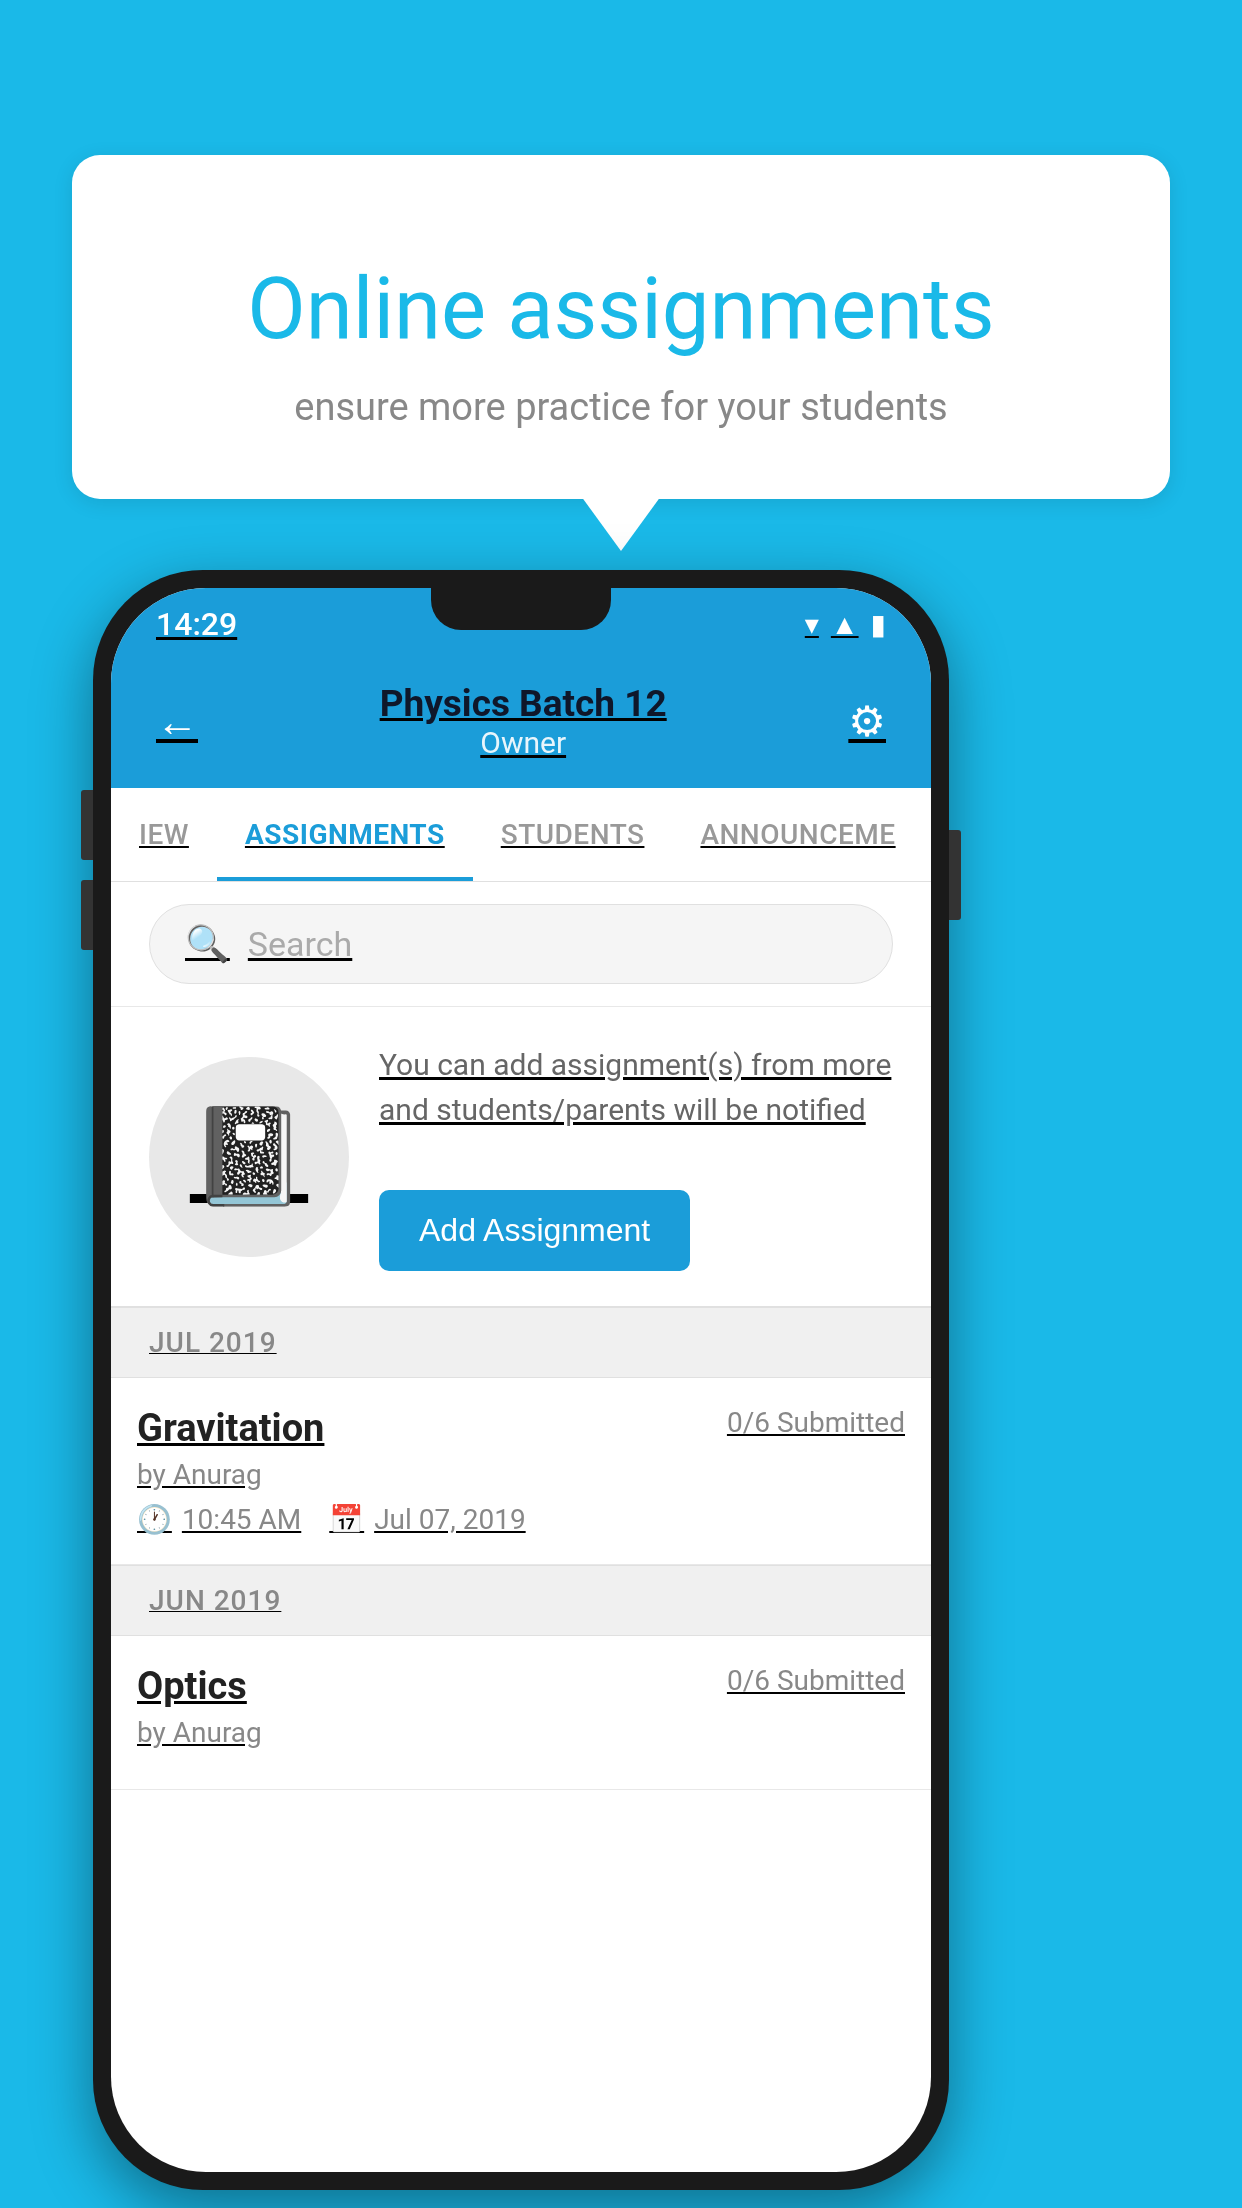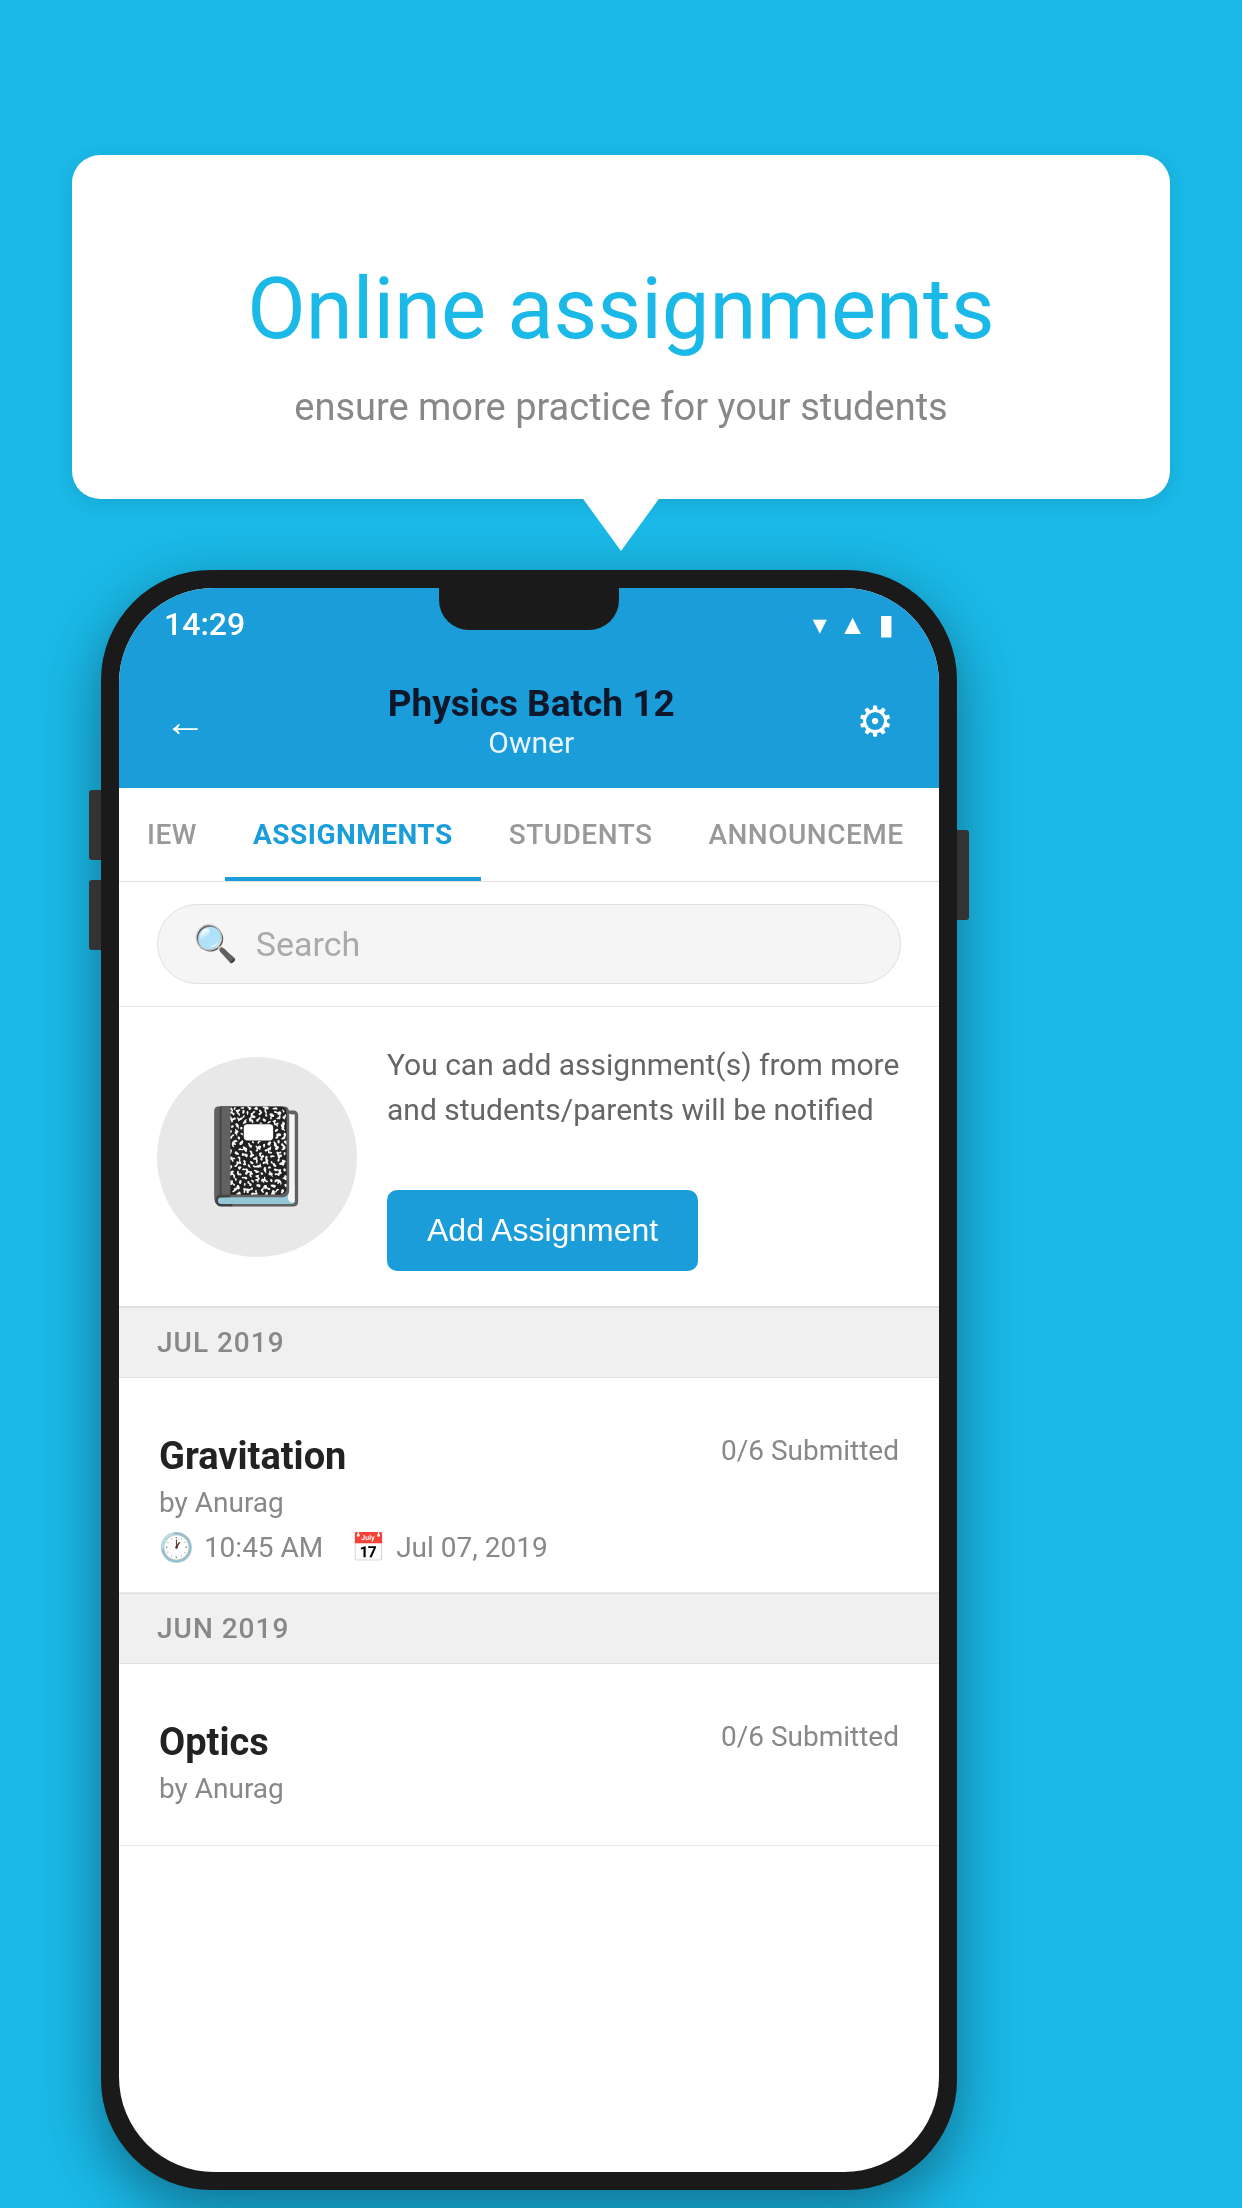--- a/index.html
+++ b/index.html
@@ -55,23 +55,24 @@
       color: #888;
       font-size: 38px;
       text-align: center;
       font-weight: 400;
     }
 
     
     .phone-wrapper {
       position: absolute;
       top: 570px;
-      left: 101px;
+      left: 93px;
       width: 856px;
       height: 1620px;
+      text-decoration: underline;
     }
 
     .phone-outer {
       width: 100%;
       height: 100%;
       background: #1a1a1a;
       border-radius: 110px;
       padding: 18px;
       position: relative;
       box-shadow: 0 20px 60px rgba(0,0,0,0.4);
@@ -285,23 +286,22 @@
     .section-label {
       color: #888;
       font-size: 28px;
       font-weight: 500;
       letter-spacing: 1px;
     }
 
     
     .assignment-item {
       background: white;
-      padding: 28px 40px;
+      padding: 28px 26px;
       border-bottom: 1px solid #e8e8e8;
-      margin-top: 28px;
     }
 
     .assignment-top {
       display: flex;
       justify-content: space-between;
       align-items: flex-start;
       margin-bottom: 8px;
     }
 
     .assignment-name {

